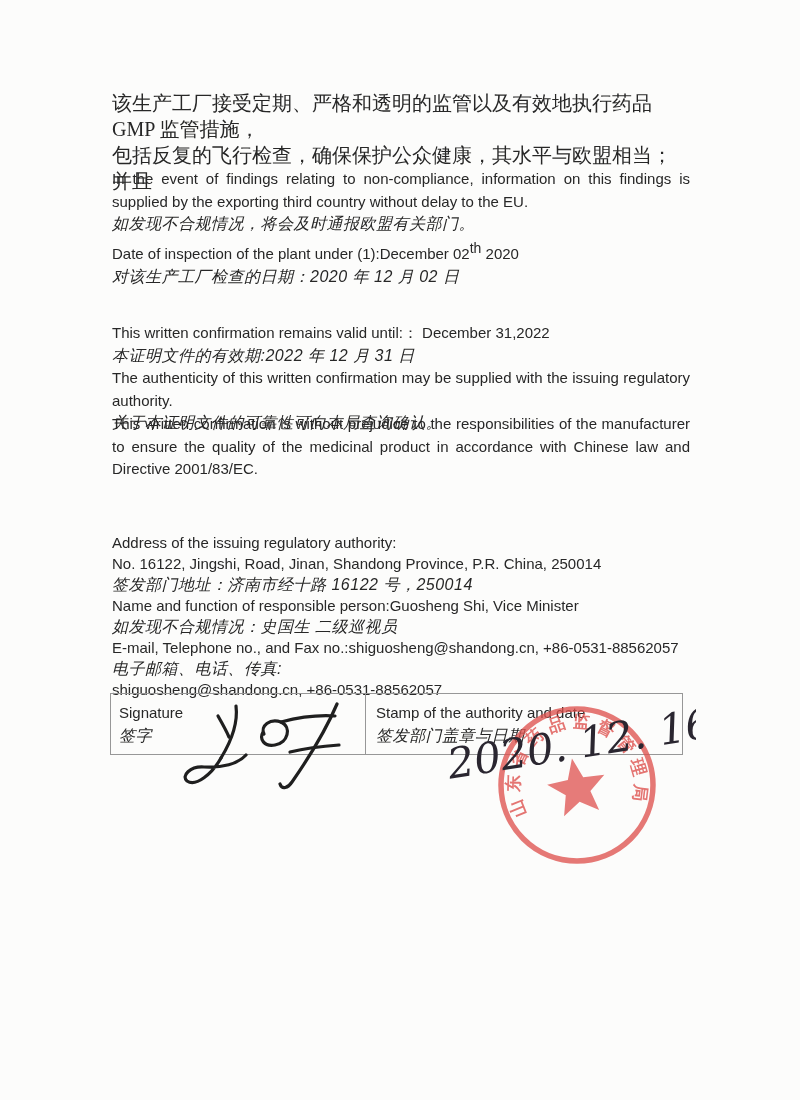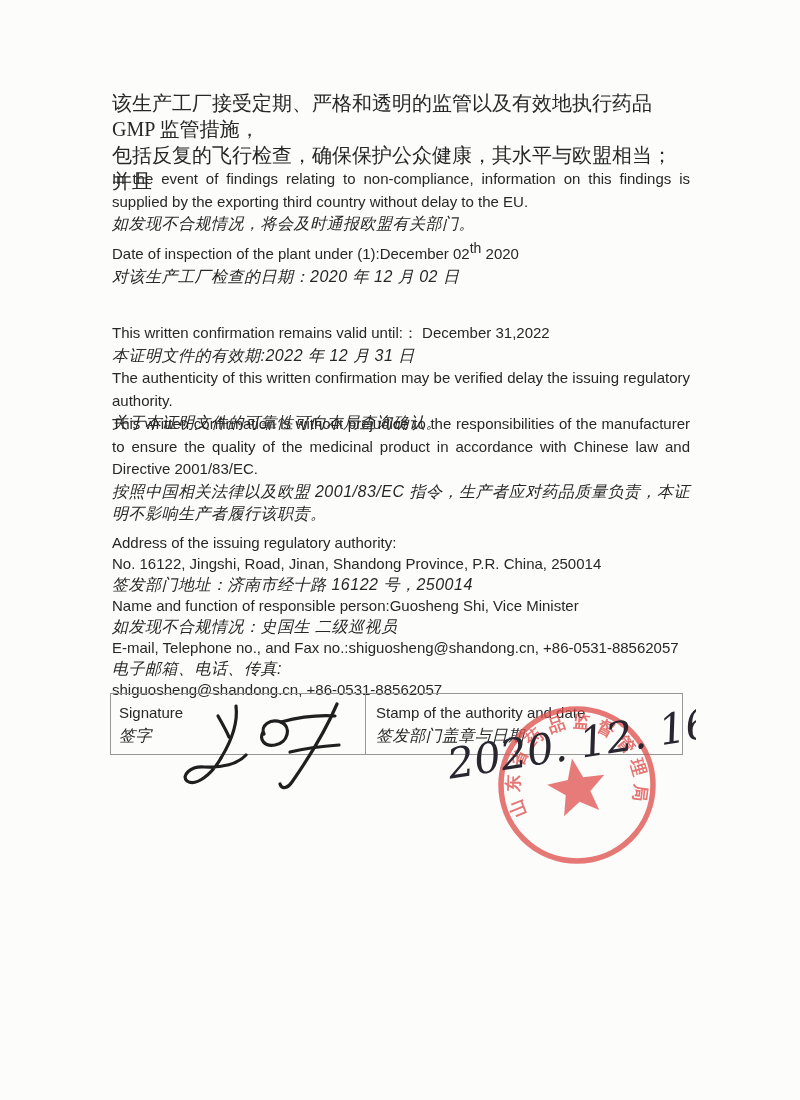--- a/index.html
+++ b/index.html
@@ -50,27 +50,26 @@
   </div>
 
   <div class="block" style="top:243px;">
     <div><span>Date of inspection of the plant under (1):December 02</span><sup>th</sup><span> 2020</span></div>
     <div class="cn">对该生产工厂检查的日期：2020 年 12 月 02 日</div>
   </div>
 
   <div class="block" style="top:299px;margin-top:23px;">
     <div>This written confirmation remains valid until:：  December 31,2022</div>
     <div class="cn">本证明文件的有效期:2022 年 12 月 31 日</div>
-    <div class="just">The authenticity of this written confirmation may be verified delay the issuing regulatory authority.</div>
+    <div class="just">The authenticity of this written confirmation may be supplied with the issuing regulatory authority.</div>
     <div class="cn">关于本证明文件的可靠性可向本局查询确认。</div>
   </div>
 
   <div class="block" style="top:413px;">
     <div class="just">This written confirmation is without prejudice to the responsibilities of the manufacturer to ensure the quality of the medicinal product in accordance with Chinese law and Directive 2001/83/EC.</div>
-    <div class="cn">按照中国相关法律以及欧盟 2001/83/EC 指令，生产者应对药品质量负责，本证明不影响生产者履行该职责。</div>
   </div>
 
   <div class="block addr" style="top:532px;">
     <div>Address of the issuing regulatory authority:</div>
     <div>No. 16122, Jingshi, Road, Jinan, Shandong Province, P.R. China, 250014</div>
     <div class="cn">签发部门地址：济南市经十路 16122 号，250014</div>
     <div>Name and function of responsible person:Guosheng Shi, Vice Minister</div>
     <div class="cn">如发现不合规情况：史国生 二级巡视员</div>
     <div><span>E-mail, Telephone no., and Fax no.:</span><span class="u">shiguosheng@shandong.cn</span><span>, +86-0531-88562057</span></div>
     <div class="cn">电子邮箱、电话、传真:</div>

